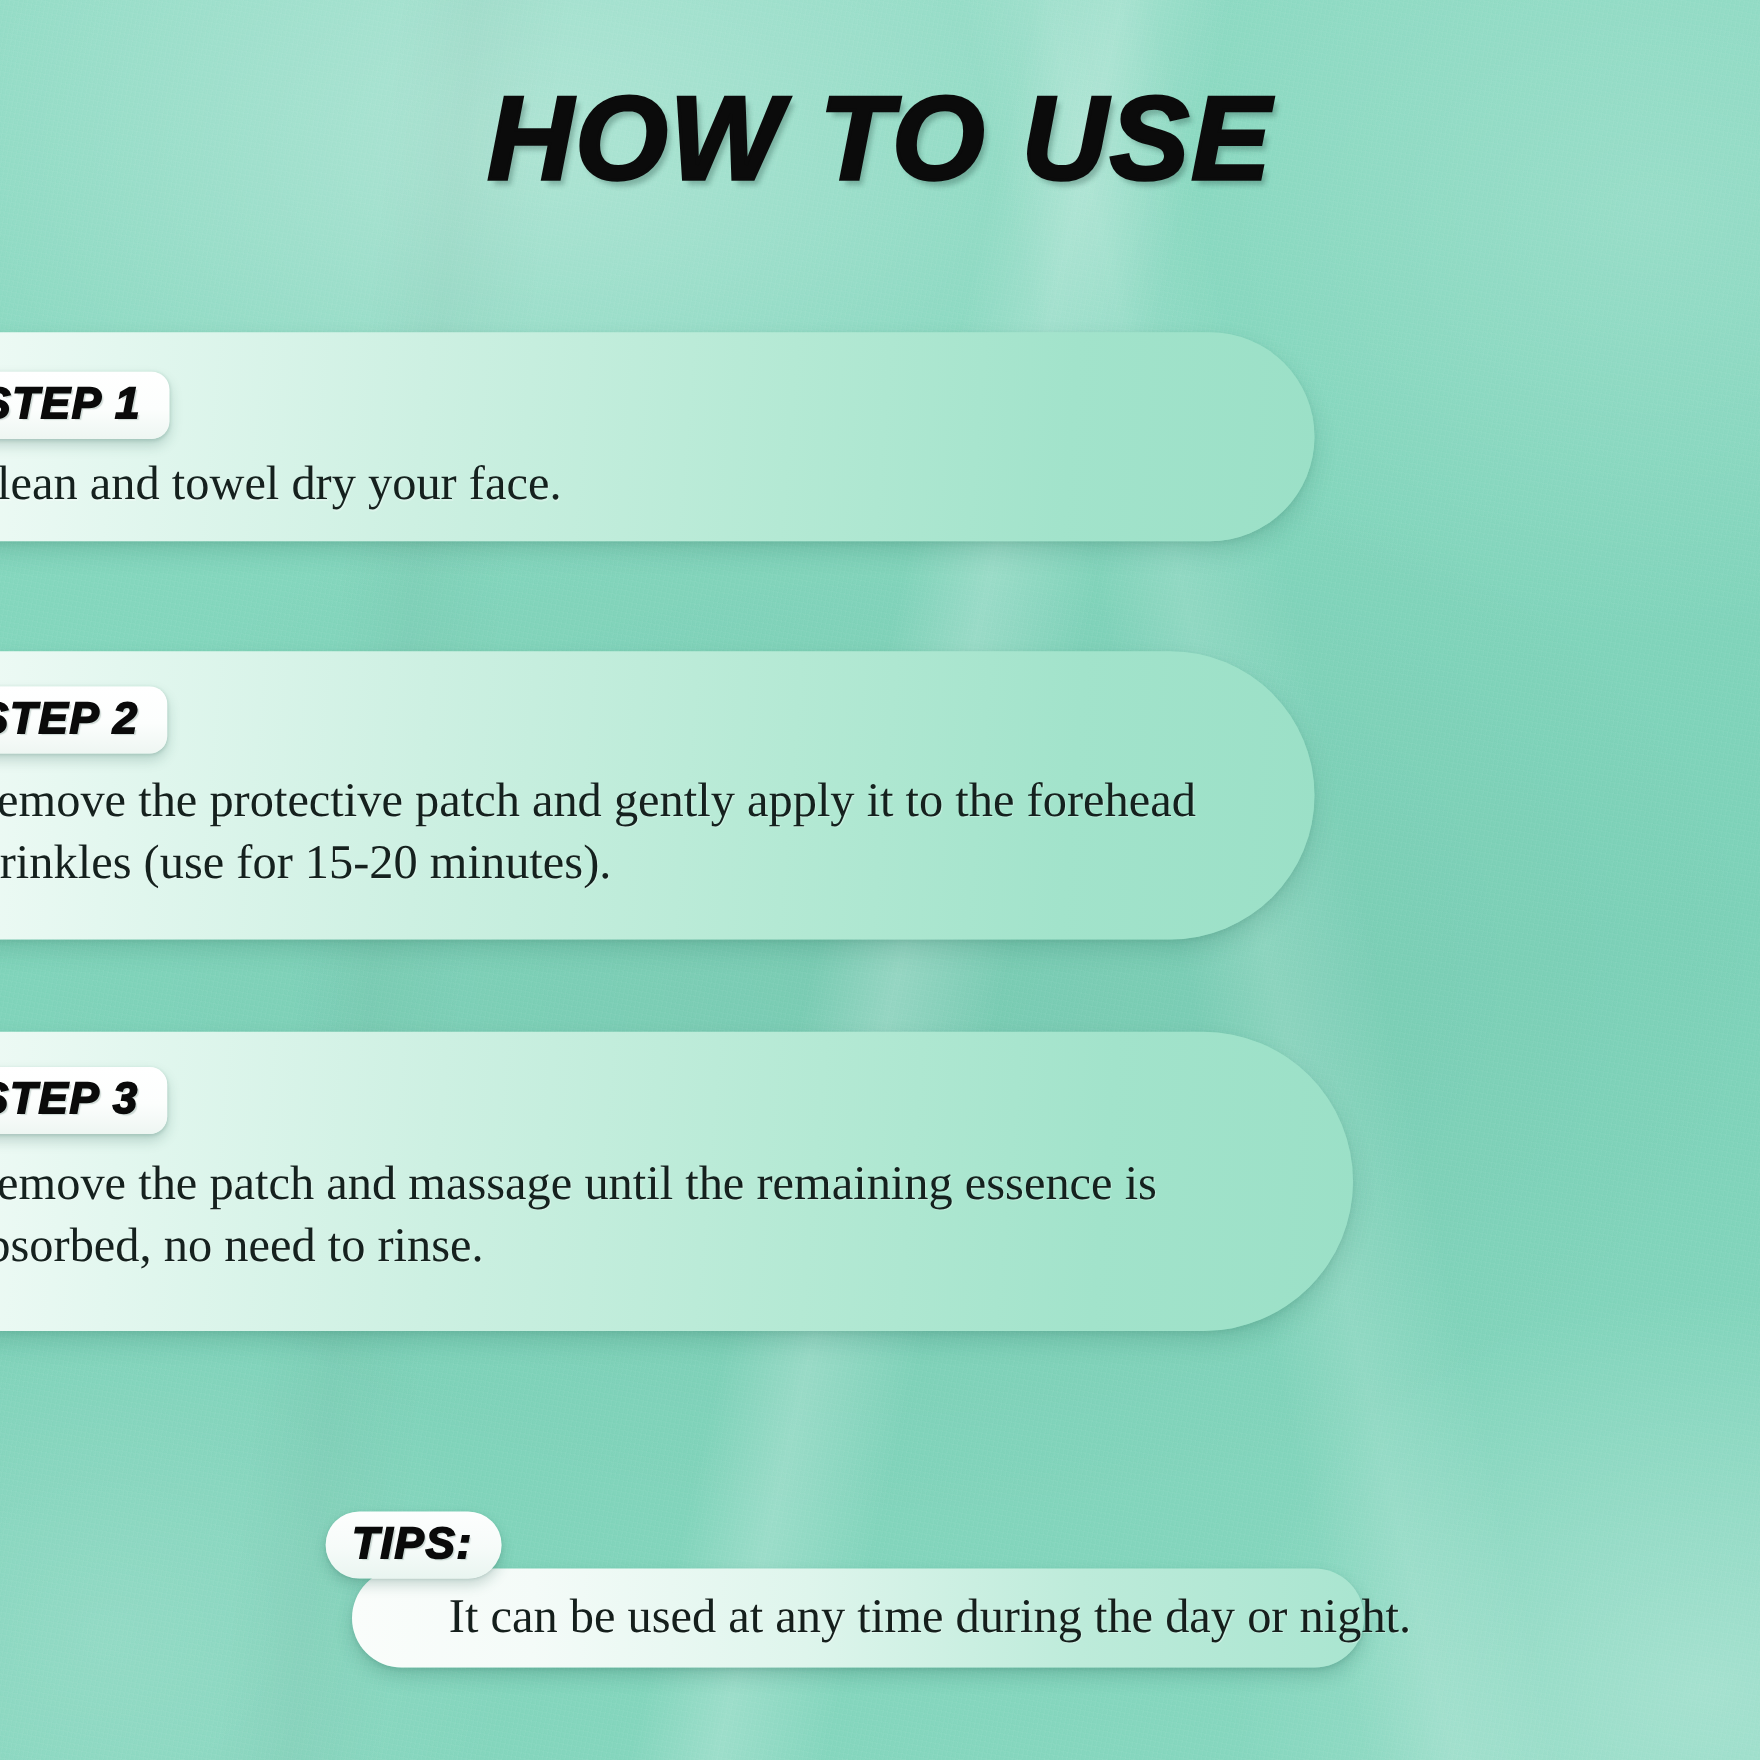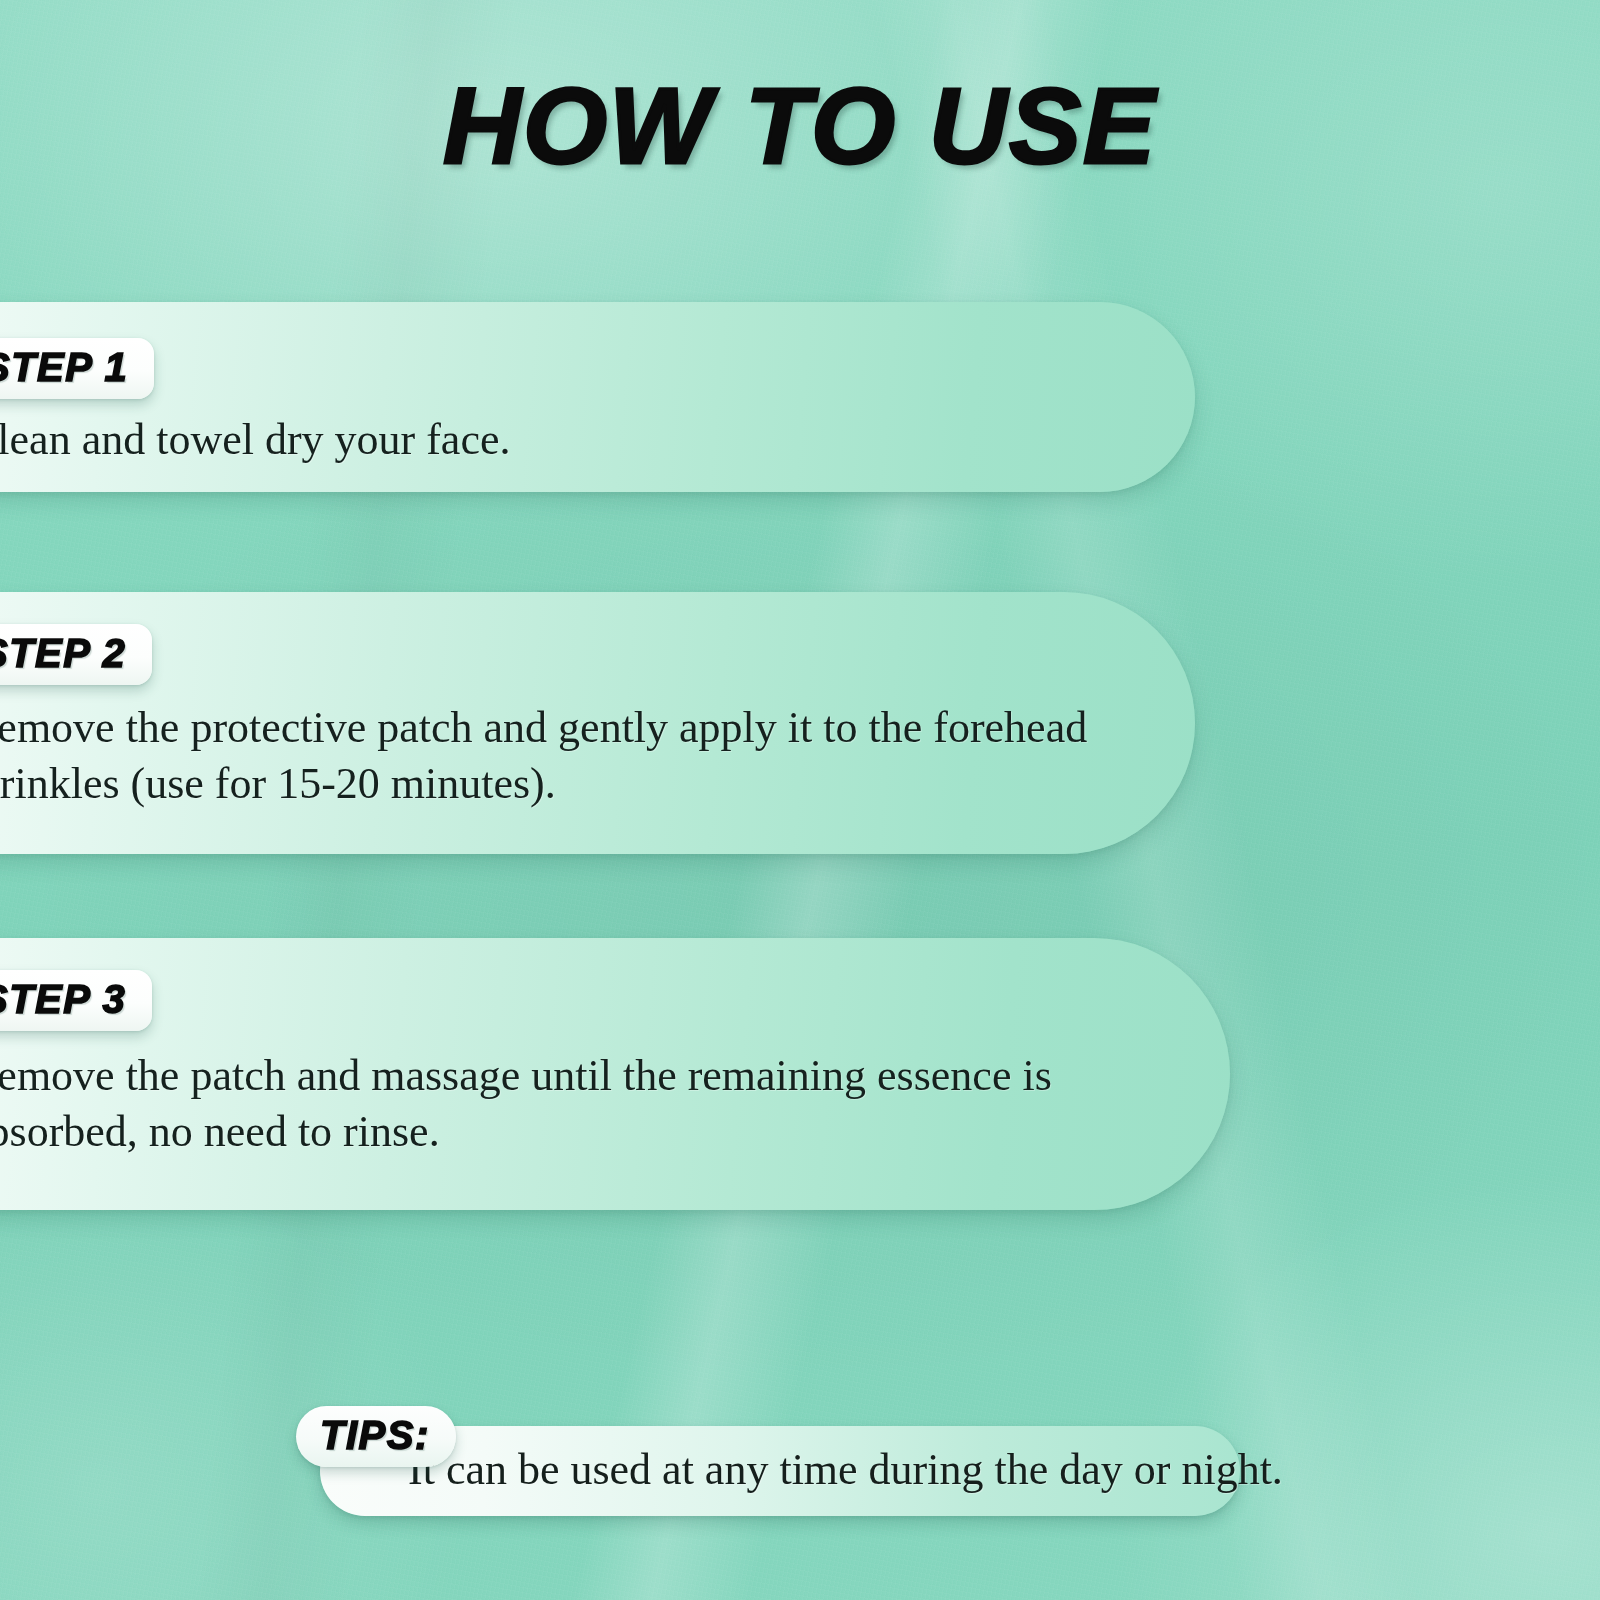--- a/index.html
+++ b/index.html
@@ -185,21 +185,20 @@
     font-weight: 700;
     font-style: italic;
     font-size: 40px;
     line-height: 1;
     letter-spacing: 1.5px;
     color: #0A0A0A;
     -webkit-text-stroke: 1.6px #0A0A0A;
     text-shadow: 2px 2px 1px rgba(120,150,140,0.35);
     white-space: nowrap;
     z-index: 3;
-    margin-top: 32px;
   }
 </style>
 </head>
 <body>
 
 <div class="page">
 
   <div class="bg-base"></div>
   <div class="bg-grain"></div>
   <div class="bg-crease"></div>

